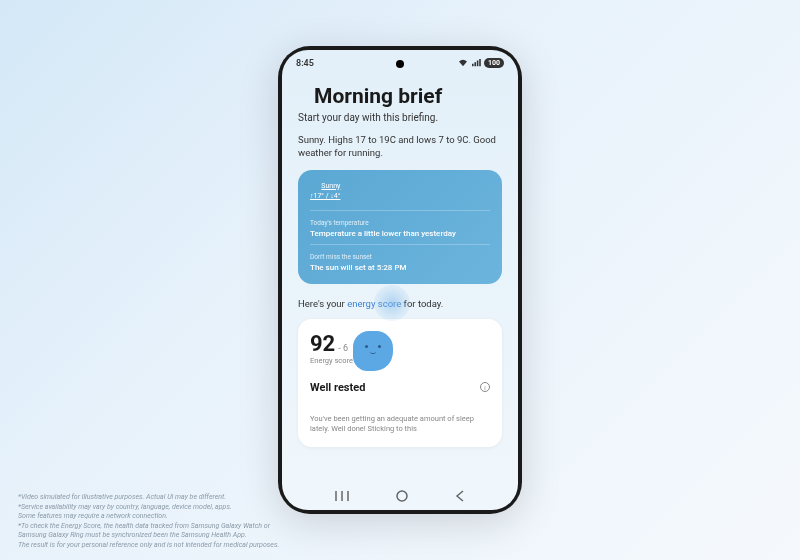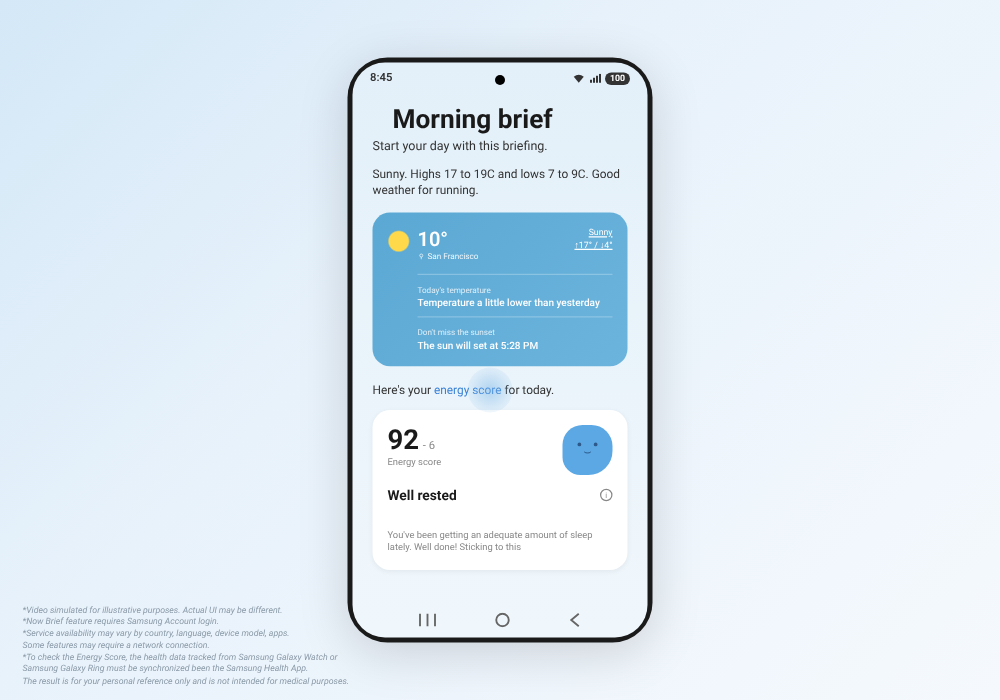--- a/index.html
+++ b/index.html
@@ -122,21 +122,20 @@
       font-size: 7px;
       text-decoration: underline;
     }
     .weather-right .condition {
       margin-bottom: 2px;
     }
     .weather-section {
       border-top: 1px solid rgba(255,255,255,0.25);
       padding-top: 8px;
       margin-top: 6px;
-      margin-left: 24px;
     }
     .weather-section:first-of-type {
       border-top: none;
       padding-top: 0;
       margin-top: 0;
     }
     .section-label {
       font-size: 6.5px;
       opacity: 0.8;
       margin-bottom: 2px;
@@ -166,21 +165,20 @@
       pointer-events: none;
     }
     .energy-card {
       background: #fff;
       border-radius: 14px;
       padding: 12px;
       box-shadow: 0 1px 4px rgba(0,0,0,0.05);
     }
     .energy-top {
       display: flex;
-      justify-content: space-between;
       align-items: flex-start;
       margin-bottom: 10px;
     }
     .score-num {
       font-size: 22px;
       font-weight: 700;
       color: #1a1a1a;
       display: flex;
       align-items: baseline;
       gap: 3px;
@@ -311,33 +309,20 @@
       </div>
     </div>
 
     <div class="content">
       <div class="title">Morning brief</div>
       <div class="subtitle">Start your day with this briefing.</div>
       <div class="weather-summary">Sunny. Highs 17 to 19C and lows 7 to 9C. Good weather for running.</div>
 
       <div class="weather-card">
         <div class="weather-top">
-          <div class="weather-left">
-            <div class="sun-icon"></div>
-            <div>
-              <div class="temp">10°</div>
-              <div class="location">
-                <svg width="6" height="6" viewBox="0 0 10 10">
-                    <circle cx="5" cy="4" r="2" fill="none" stroke="#fff" stroke-width="1"></circle>
-                    <path d="M5 6 L5 9" stroke="#fff" stroke-width="1"></path>
-                  </svg>
-                <span>San Francisco</span>
-              </div>
-            </div>
-          </div>
           <div class="weather-right">
             <div class="condition">Sunny</div>
             <div>↑17° / ↓4°</div>
           </div>
         </div>
         <div class="weather-section">
           <div class="section-label">Today's temperature</div>
           <div class="section-text">Temperature a little lower than yesterday</div>
         </div>
         <div class="weather-section">
@@ -387,19 +372,18 @@
         <svg width="10" height="12" viewBox="0 0 10 12">
             <path d="M8 1 L2 6 L8 11" fill="none" stroke="#666" stroke-width="1.5"></path>
           </svg>
       </div>
     </div>
   </div>
 </div>
 
 <div class="disclaimers">
   <div>*Video simulated for illustrative purposes. Actual UI may be different.</div>
-  <div>*Now Brief feature requires Samsung Account login.</div>
   <div>*Service availability may vary by country, language, device model, apps.</div>
   <div>Some features may require a network connection.</div>
   <div>*To check the Energy Score, the health data tracked from Samsung Galaxy Watch or</div>
   <div>Samsung Galaxy Ring must be synchronized been the Samsung Health App.</div>
   <div>The result is for your personal reference only and is not intended for medical purposes.</div>
 </div>
 
 </body></html>

